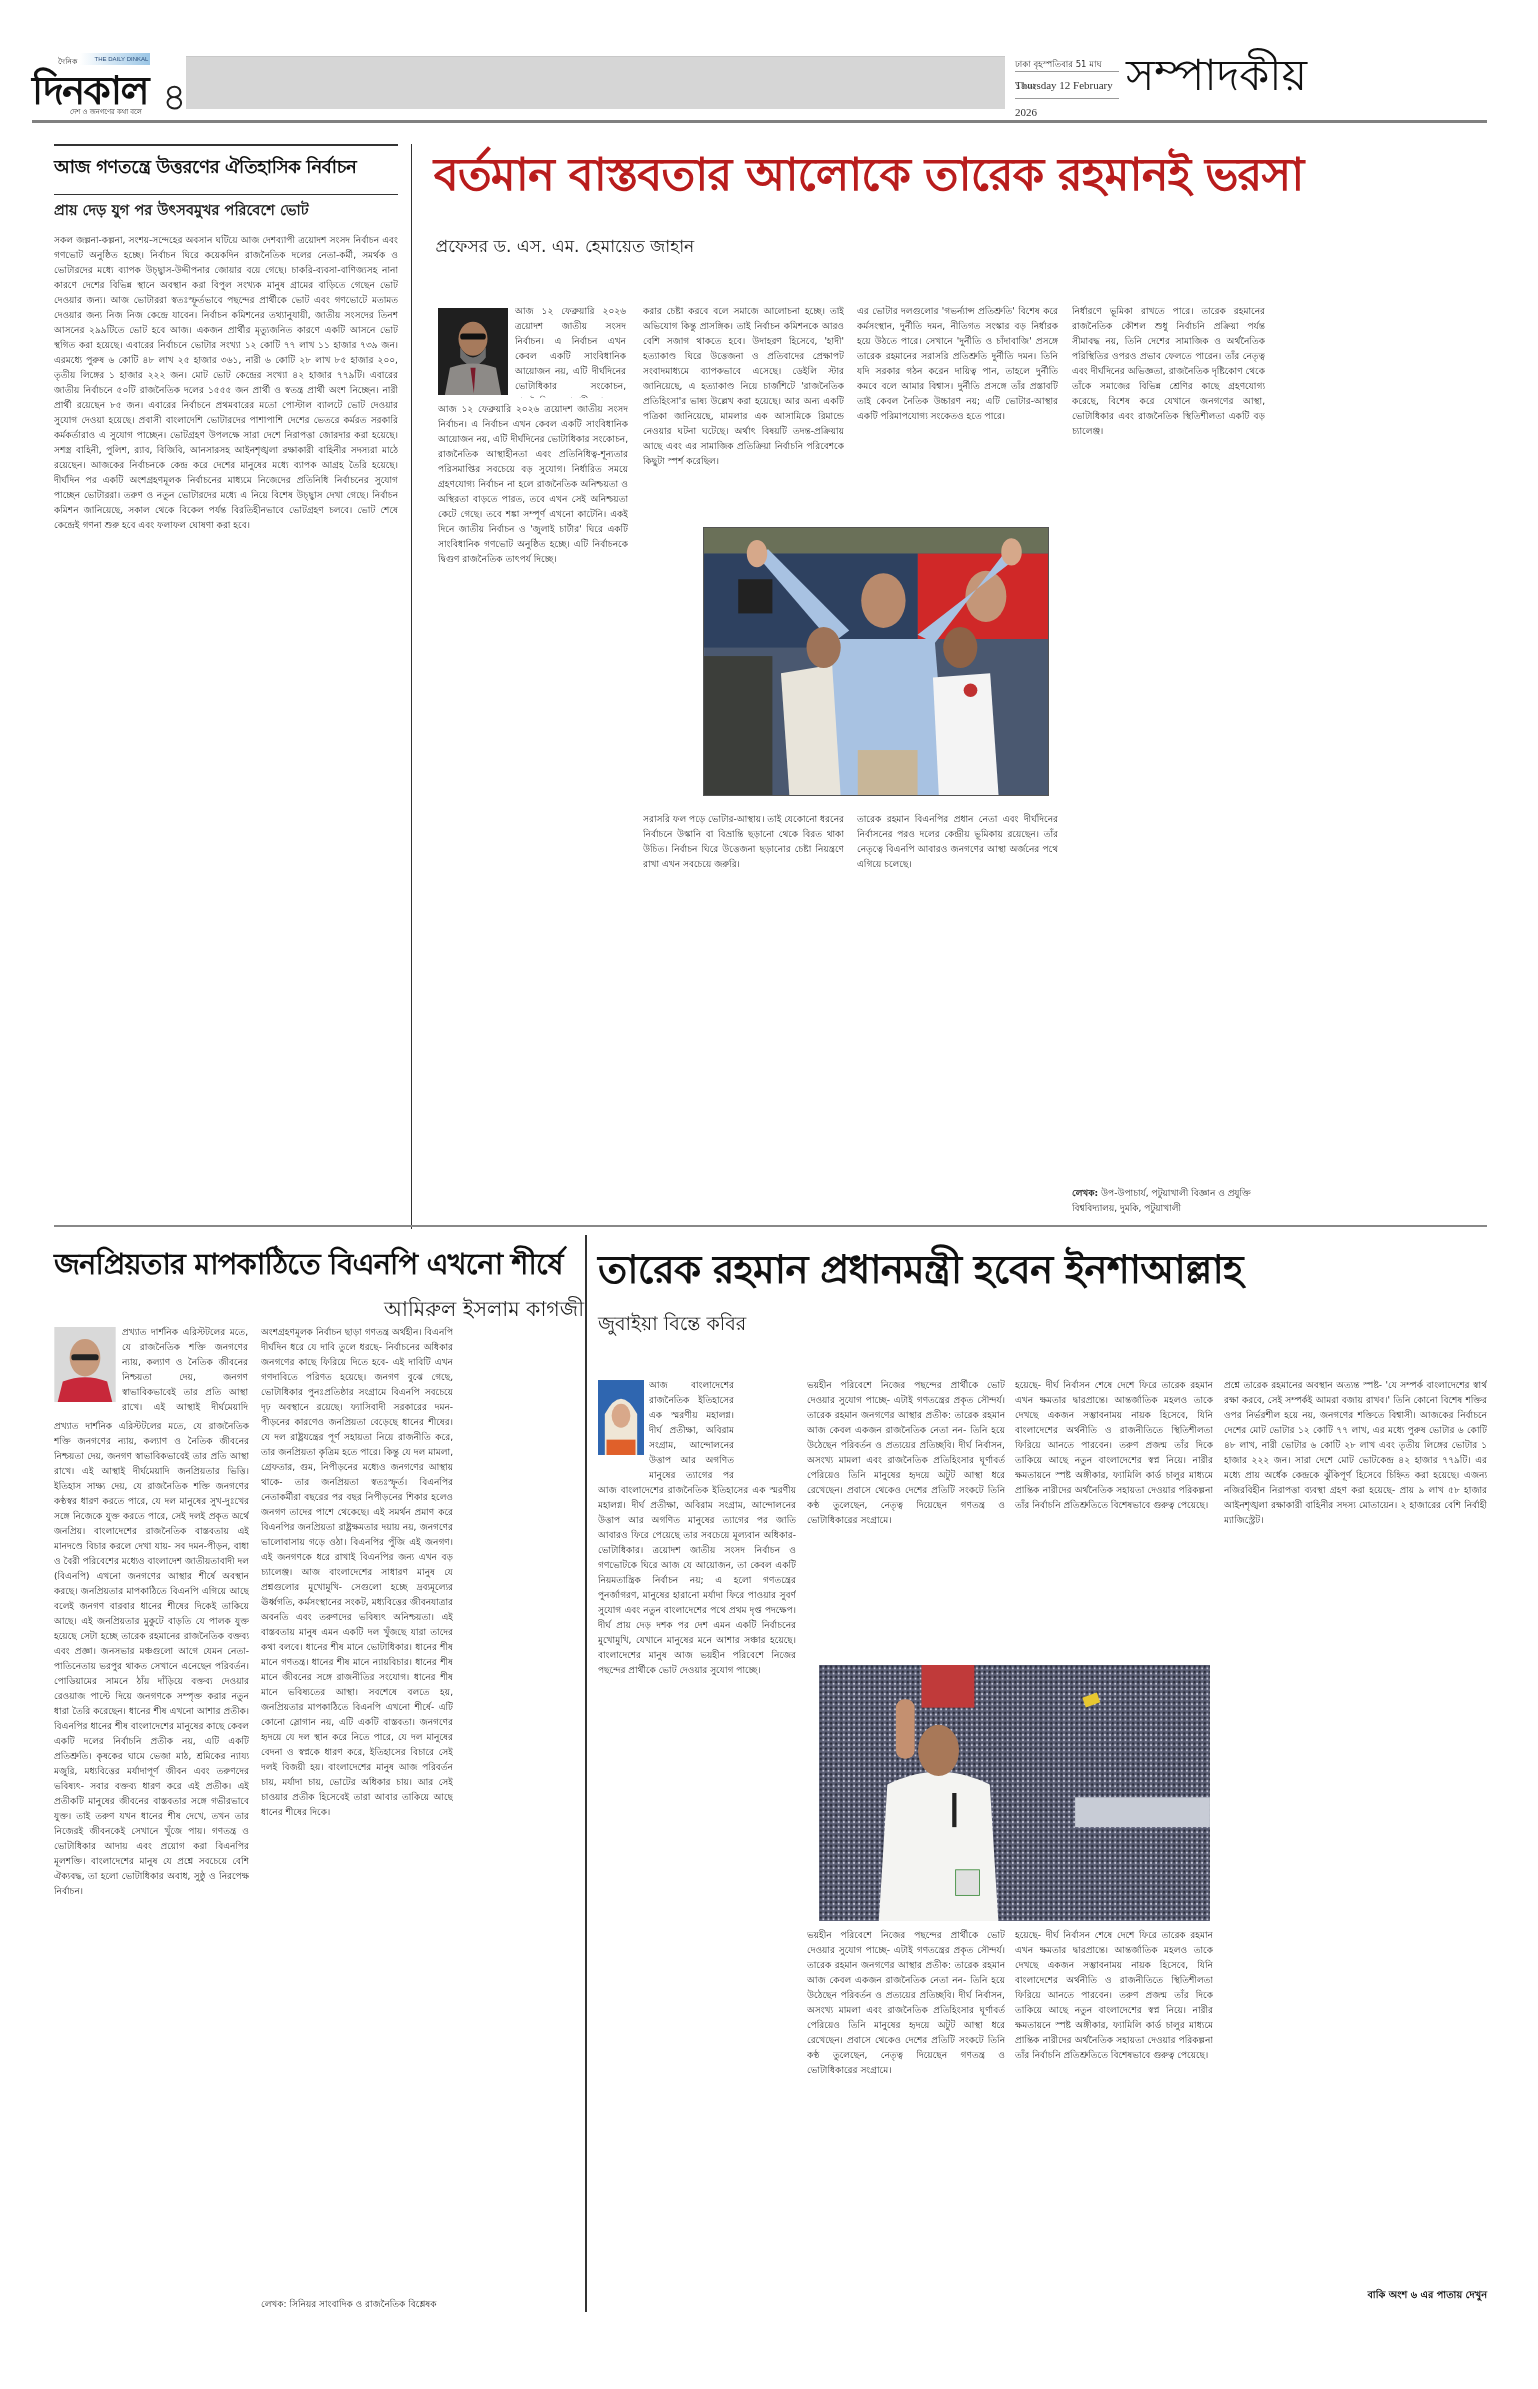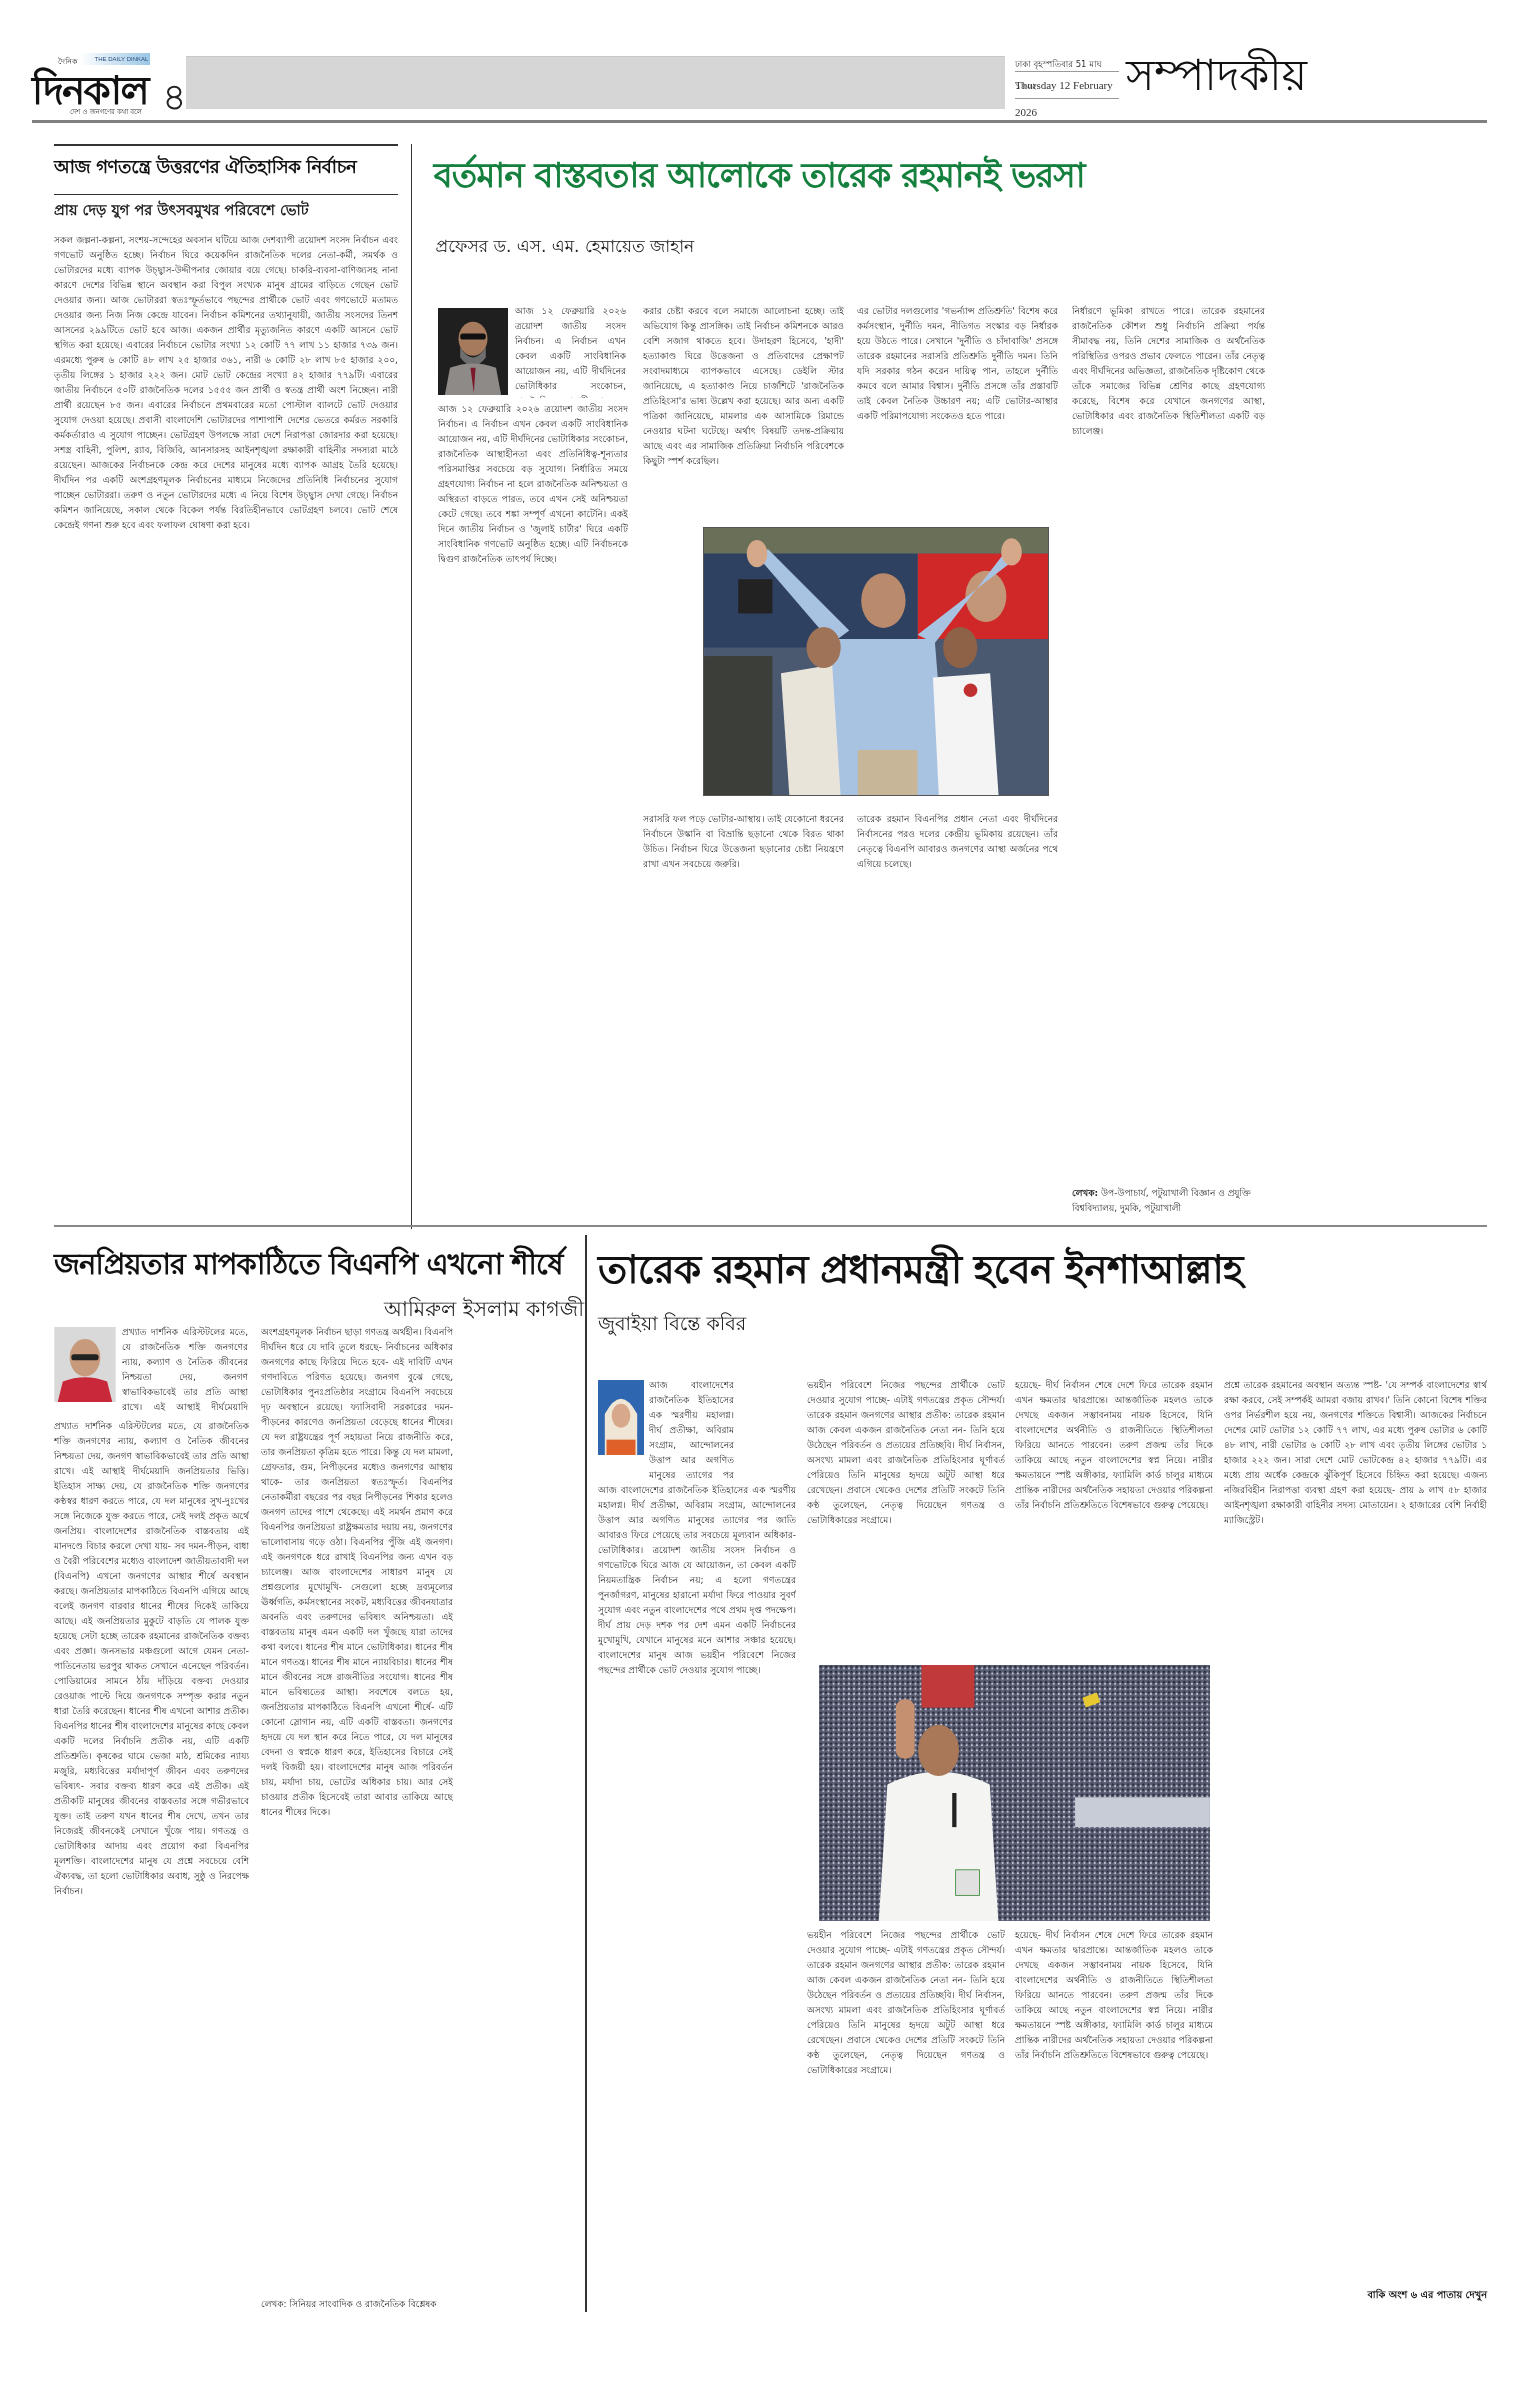--- a/index.html
+++ b/index.html
@@ -29,21 +29,21 @@
 
   
   .left-story { position: absolute; left: 54px; top: 144px; width: 344px; }
   .left-story .rule-top { height: 1.7px; background: #333; margin-bottom: 6.8px; }
   .left-story .kicker { font-size: 18px; font-weight: bold; color: #111; line-height: 29px; border-bottom: 0.9px solid #333; padding-bottom: 13px; letter-spacing: -0.4px; }
   .left-story .deck { font-size: 14.5px; color: #222; line-height: 26px; margin-top: 1.7px; }
   .left-story .col-text { position: absolute; top: 89px; width: 344px; height: 1015px; }
 
   
   .main-ed { position: absolute; left: 427px; top: 144px; width: 1060px; }
-  .main-ed .headline { font-size: 34px; font-weight: bold; color: #15803d; letter-spacing: -0.9px; line-height: 62px; padding-left: 6.8px; }
+  .main-ed .headline { font-size: 45px; font-weight: bold; color: #b91c1c; letter-spacing: -0.9px; line-height: 62px; padding-left: 6.8px; }
   .main-ed .byline { font-size: 17px; color: #222; margin-top: 27px; padding-left: 8.5px; }
   .ed-col { position: absolute; width: 198px; }
 
   
   .lower-left { position: absolute; left: 54px; top: 1241px; width: 530px; }
   .lower-left .headline { font-size: 29px; font-weight: bold; color: #111; line-height: 46px; letter-spacing: -0.9px; }
   .lower-left .byline { font-size: 20.5px; color: #222; line-height: 38px; margin-top: 3.4px; text-align: right; }
 
   .lower-right { position: absolute; left: 598px; top: 1241px; width: 889px; }
   .lower-right .kicker { font-size: 17px; color: #222; line-height: 27px; }

